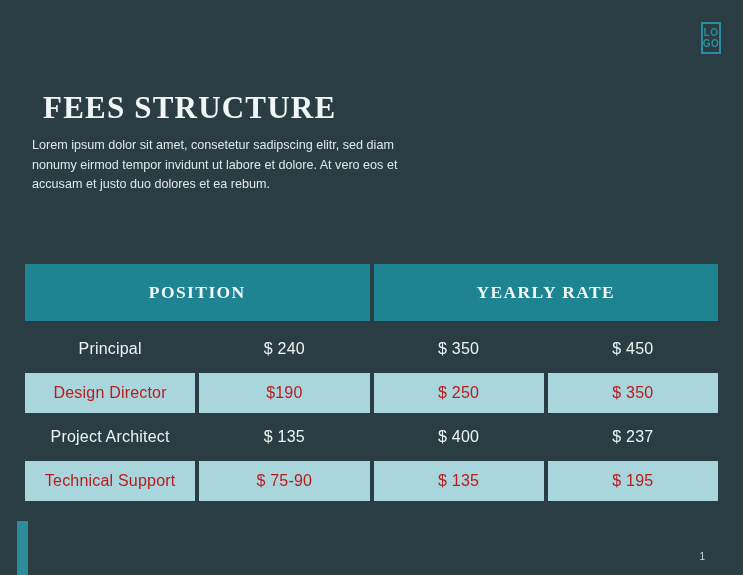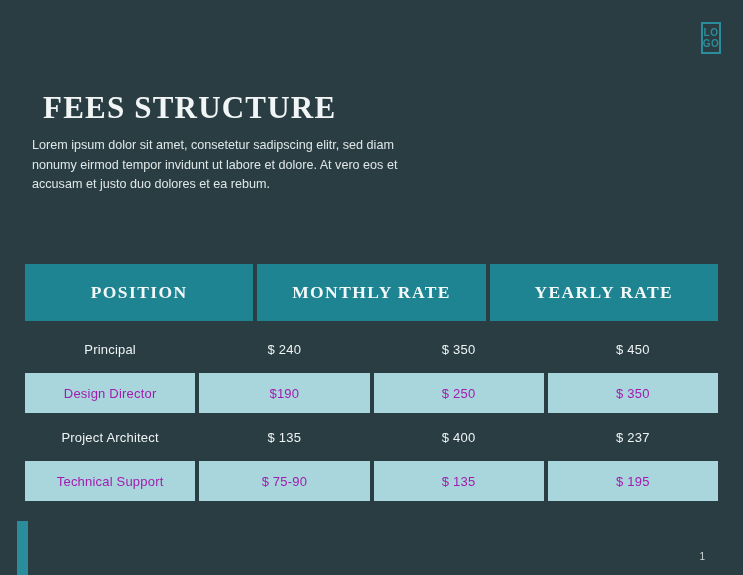--- a/index.html
+++ b/index.html
@@ -102,30 +102,30 @@
     color: #f3f8f9;
     font-family: "Liberation Serif", serif;
     font-size: 17.5px;
     font-weight: 700;
     letter-spacing: 1.4px;
   }
 
   .row-body .cell {
     height: 40px;
     font-family: "Liberation Sans", sans-serif;
-    font-size: 13px;
+    font-size: 16px;
     letter-spacing: 0.2px;
   }
   .row-dark .cell {
     background: transparent;
     color: #eef3f4;
   }
   .row-light .cell {
     background: #a9d5dc;
-    color: #a21caf;
+    color: #b91c1c;
   }
   .row-spacer {
     height: 4px;
   }
 
   
   .accent-bar {
     position: absolute;
     left: 17px;
     top: 521px;
@@ -152,21 +152,20 @@
     <span class="logo-row">GO</span>
   </div>
 
   <h1 class="title">FEES STRUCTURE</h1>
 
   <p class="intro">Lorem ipsum dolor sit amet, consetetur sadipscing elitr, sed diam nonumy eirmod tempor invidunt ut labore et dolore. At vero eos et accusam et justo duo dolores et ea rebum.</p>
 
   <div class="table">
     <div class="row row-head">
       <div class="cell">POSITION</div>
-      <div class="cell">MONTHLY RATE</div>
       <div class="cell">YEARLY RATE</div>
     </div>
 
     <div class="row-spacer"></div>
 
     <div class="row row-body row-dark">
       <div class="cell">Principal</div>
       <div class="cell">$ 240</div>
       <div class="cell">$ 350</div>
       <div class="cell">$ 450</div>

